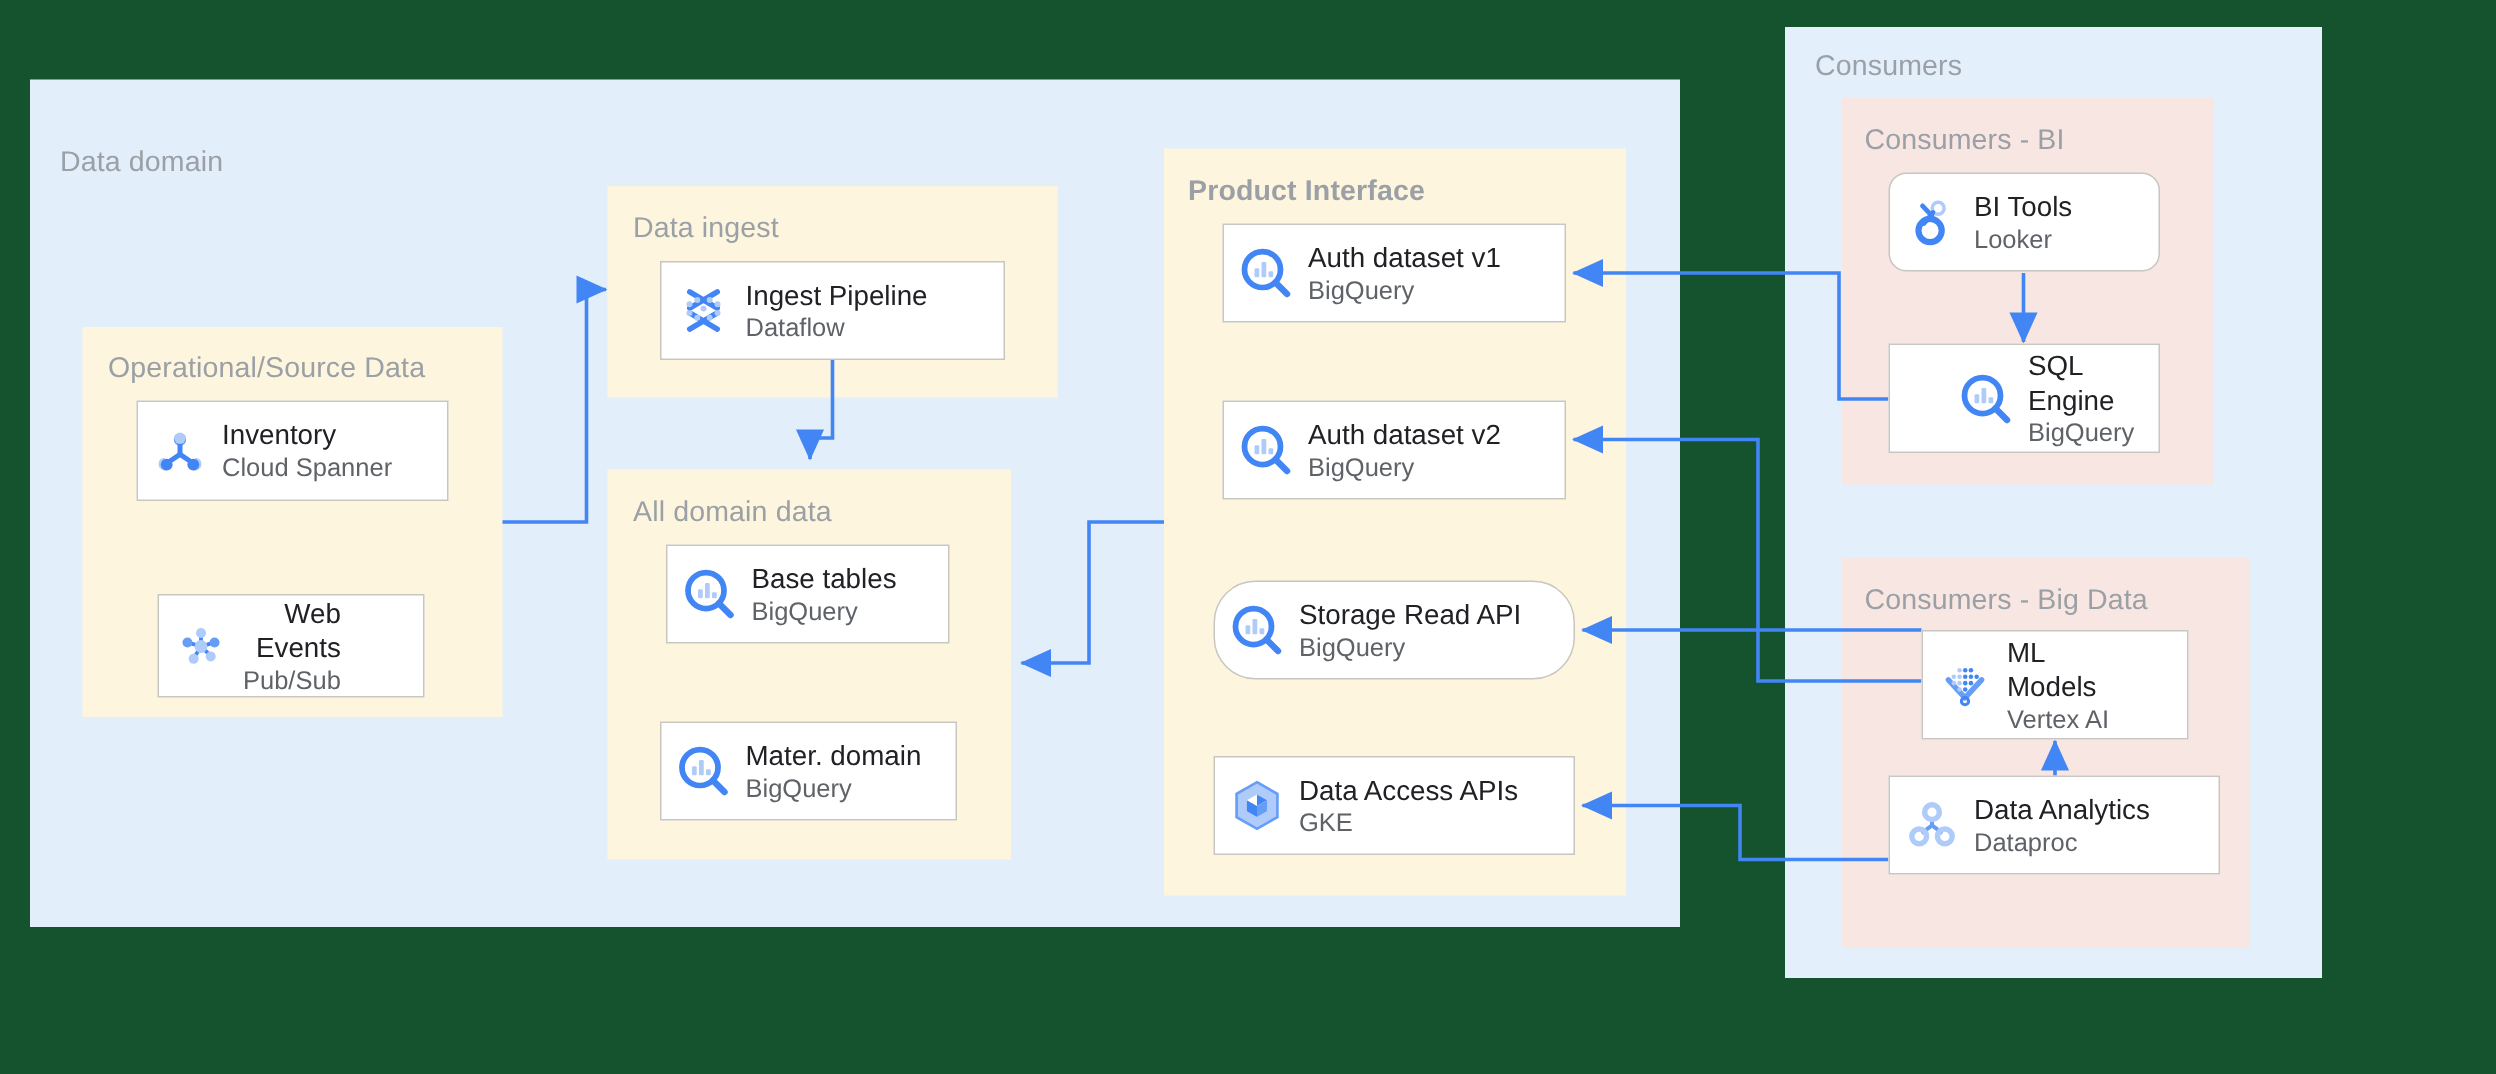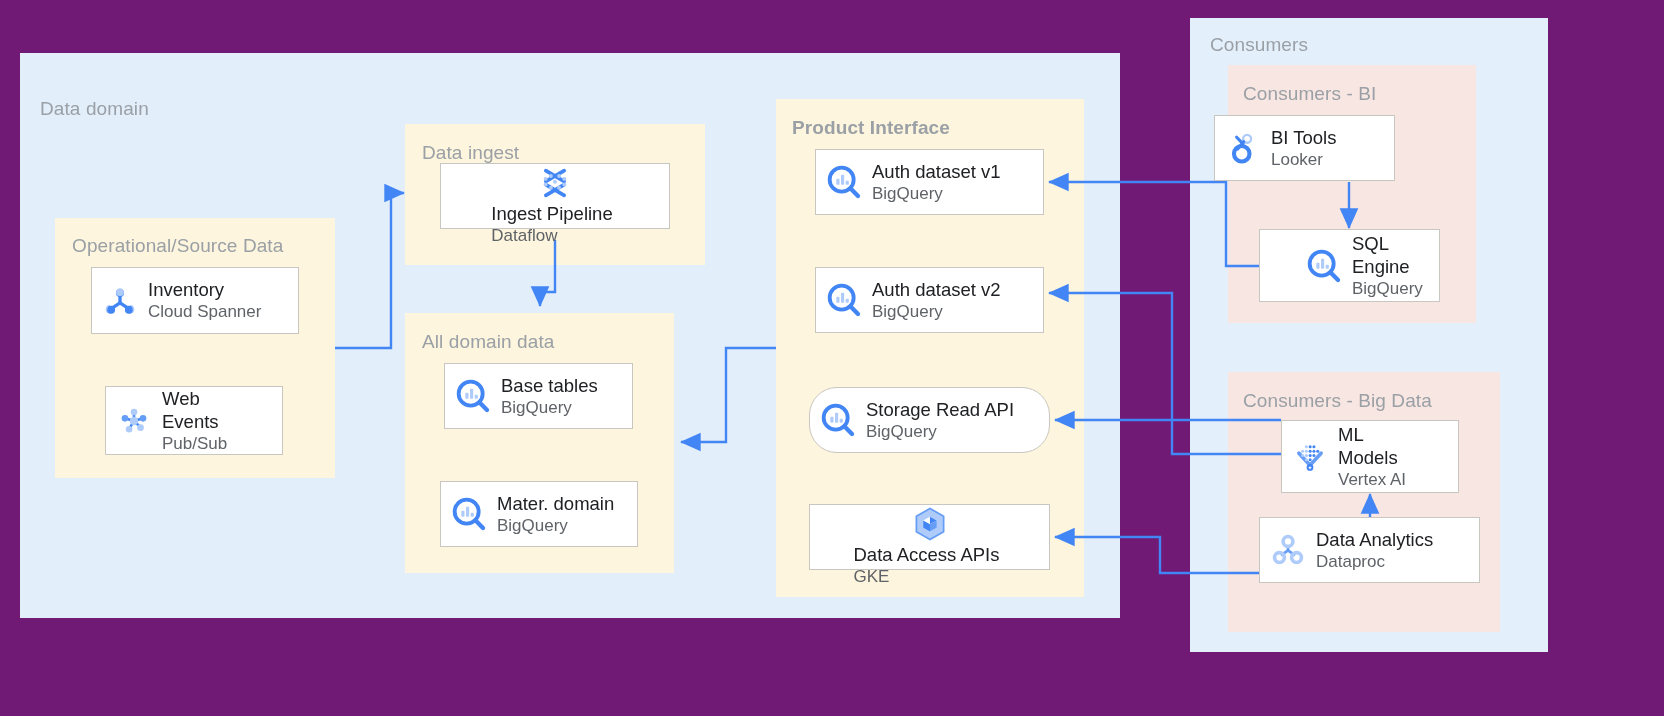--- a/index.html
+++ b/index.html
@@ -1,17 +1,17 @@
 <!DOCTYPE html>
 <html><head>
 <meta charset="utf-8">
 <style>
   html,body{margin:0;padding:0;background:#ffffff;}
   body{font-family:"Liberation Sans","DejaVu Sans",sans-serif;}
-  #canvas{position:relative;width:1664px;height:716px;overflow:hidden;background:#701a75;}
+  #canvas{position:relative;width:1664px;height:716px;overflow:hidden;background:#14532d;}
   .group{position:absolute;box-sizing:border-box;}
   .group-label{position:absolute;color:#9aa0a6;font-size:19px;letter-spacing:.1px;white-space:nowrap;}
   .g-blue{background:#e3eefb;}
   .g-blue2{background:#e4effc;}
   .g-yellow{background:#fdf5dd;}
   .g-pink{background:#f8e6e2;}
   .node{position:absolute;box-sizing:border-box;background:#ffffff;border:1px solid #c8c6c0;
         display:flex;align-items:center;}
   .node .ico{width:56px;min-width:56px;display:flex;align-items:center;justify-content:center;}
   .node .txt{display:flex;flex-direction:column;justify-content:center;padding-right:6px;}
@@ -90,21 +90,21 @@
         <circle cx="17.6" cy="17.5" r="2.5" fill="#4285f4"></circle>
         <circle cx="12" cy="6.4" r="2.4" fill="#aecbfa"></circle>
       </svg>
     </span>
     <span class="txt">
       <span class="t1">Inventory</span>
       <span class="t2">Cloud Spanner</span>
     </span>
   </div>
 
-  <div class="node" style="left:105px;top:386px;width:178px;height:69px;">
+  <div class="node" style="left:105px;top:396px;width:178px;height:69px;text-align:right;">
     <span class="ico">
       <svg class="icn" width="38" height="38" viewBox="0 0 24 24">
         <g stroke="#4285f4" stroke-width="1.6">
           <path d="M12 12 L12 7.6"></path>
             <path d="M12 12 L7.4 10.6"></path>
           <path d="M12 12 L16.6 10.6"></path>
             <path d="M12 12 L9.4 16.2"></path>
           <path d="M12 12 L15.6 15.4"></path>
         </g>
         <circle cx="12" cy="12" r="2.7" fill="#aecbfa"></circle>
@@ -115,21 +115,21 @@
         <circle cx="16.1" cy="16.2" r="2.1" fill="#aecbfa"></circle>
       </svg>
     </span>
     <span class="txt">
       <span class="t1">Web</span>
       <span class="t1">Events</span>
       <span class="t2">Pub/Sub</span>
     </span>
   </div>
 
-  <div class="node" style="left:440px;top:163px;width:230px;height:66px;flex-direction:column;">
+  <div class="node" style="left:440px;top:174px;width:230px;height:66px;">
     <span class="ico">
       <svg class="icn" width="38" height="38" viewBox="0 0 24 24">
         <path d="M6.2 4.2 L17.8 11.0" stroke="#4285f4" stroke-width="2.3" fill="none" stroke-linecap="round"></path>
         <path d="M17.8 4.2 L6.2 11.0" stroke="#4285f4" stroke-width="2.3" fill="none" stroke-linecap="round"></path>
         <path d="M6.2 19.8 L17.8 13.0" stroke="#4285f4" stroke-width="2.3" fill="none" stroke-linecap="round"></path>
         <path d="M17.8 19.8 L6.2 13.0" stroke="#4285f4" stroke-width="2.3" fill="none" stroke-linecap="round"></path>
         <g fill="#aecbfa">
           <circle cx="6.1" cy="9.4" r="1.25"></circle>
             <circle cx="6.1" cy="13.0" r="1.25"></circle>
           <circle cx="9.4" cy="7.6" r="1.25"></circle>
@@ -221,37 +221,37 @@
         <rect x="10.2" y="7.6" width="1.9" height="6.1" rx=".5" fill="#aecbfa"></rect>
         <rect x="13.0" y="11.3" width="1.9" height="2.4" rx=".5" fill="#aecbfa"></rect>
       </svg>
     </span>
     <span class="txt">
       <span class="t1">Storage Read API</span>
       <span class="t2">BigQuery</span>
     </span>
   </div>
 
-  <div class="node" style="left:809px;top:504px;width:241px;height:66px;flex-direction:column;">
+  <div class="node" style="left:809px;top:504px;width:241px;height:66px;">
     <span class="ico">
       <svg class="icn" width="38" height="38" viewBox="0 0 24 24">
         <path d="M12 2.2 L20.6 7.1 L20.6 16.9 L12 21.8 L3.4 16.9 L3.4 7.1 Z" fill="#aecbfa" stroke="#669df6" stroke-width="1.1"></path>
         <path d="M12 7.4 L16.3 9.8 L16.3 14.4 L12 16.8 L7.7 14.4 L7.7 9.8 Z" fill="#ffffff"></path>
         <path d="M12 7.4 L16.3 9.8 L12 12.2 Z" fill="#4285f4"></path>
         <path d="M12 12.2 L16.3 9.8 L16.3 14.4 L12 16.8 Z" fill="#669df6"></path>
         <path d="M12 12.2 L12 16.8 L7.7 14.4 L7.7 9.8 Z" fill="#4285f4"></path>
       </svg>
     </span>
     <span class="txt">
       <span class="t1">Data Access APIs</span>
       <span class="t2">GKE</span>
     </span>
   </div>
 
-  <div class="node" style="left:1214px;top:115px;width:181px;height:66px;">
+  <div class="node" style="left:1259px;top:115px;width:181px;height:66px;border-radius:12px;">
     <span class="ico">
       <svg class="icn" width="38" height="38" viewBox="0 0 24 24">
         <circle cx="14.6" cy="6.2" r="2.5" fill="none" stroke="#aecbfa" stroke-width="1.5"></circle>
         <path d="M12.4 8.0 L8.6 12.6" stroke="#4285f4" stroke-width="2.0" stroke-linecap="round"></path>
         <path d="M8.0 5.2 L12.0 9.4" stroke="#4285f4" stroke-width="2.0" stroke-linecap="round"></path>
         <circle cx="11.2" cy="15.6" r="4.9" fill="none" stroke="#4285f4" stroke-width="2.6"></circle>
       </svg>
     </span>
     <span class="txt">
       <span class="t1">BI Tools</span>

